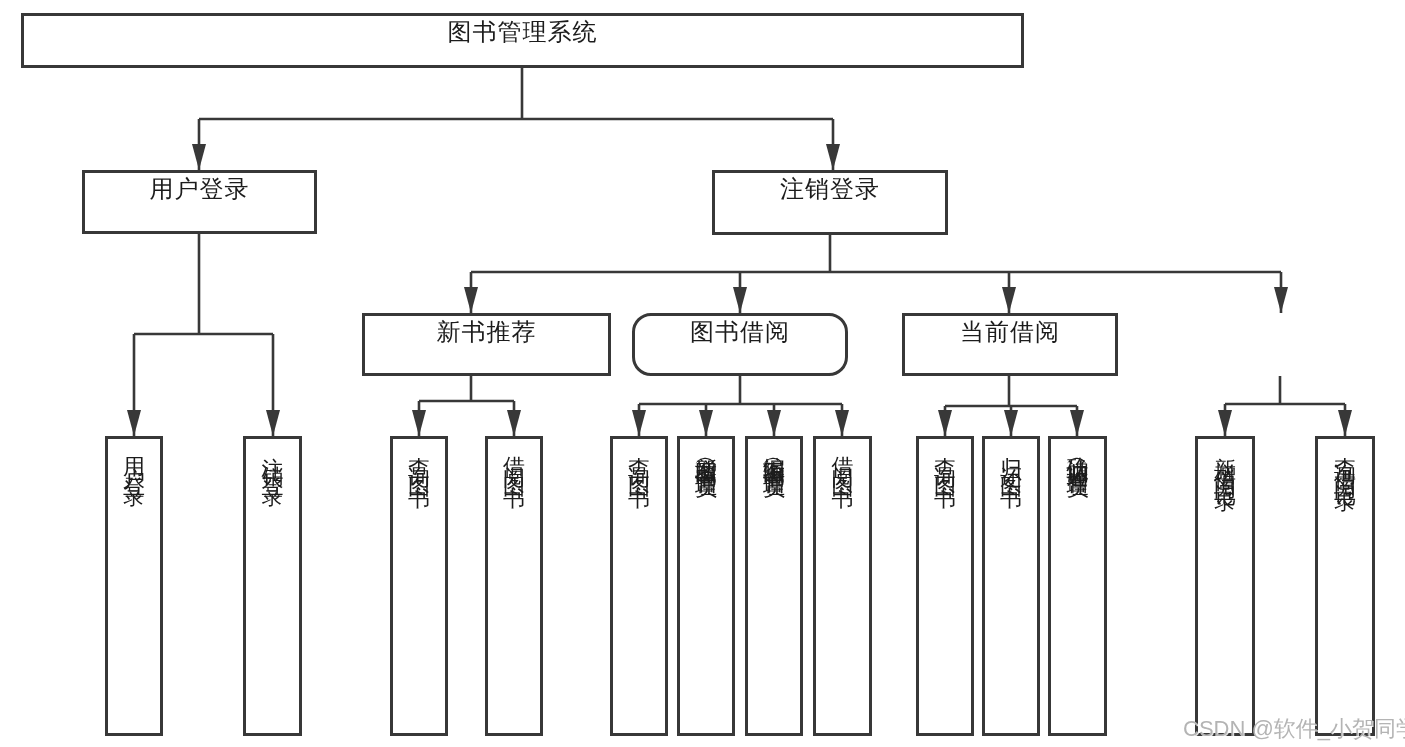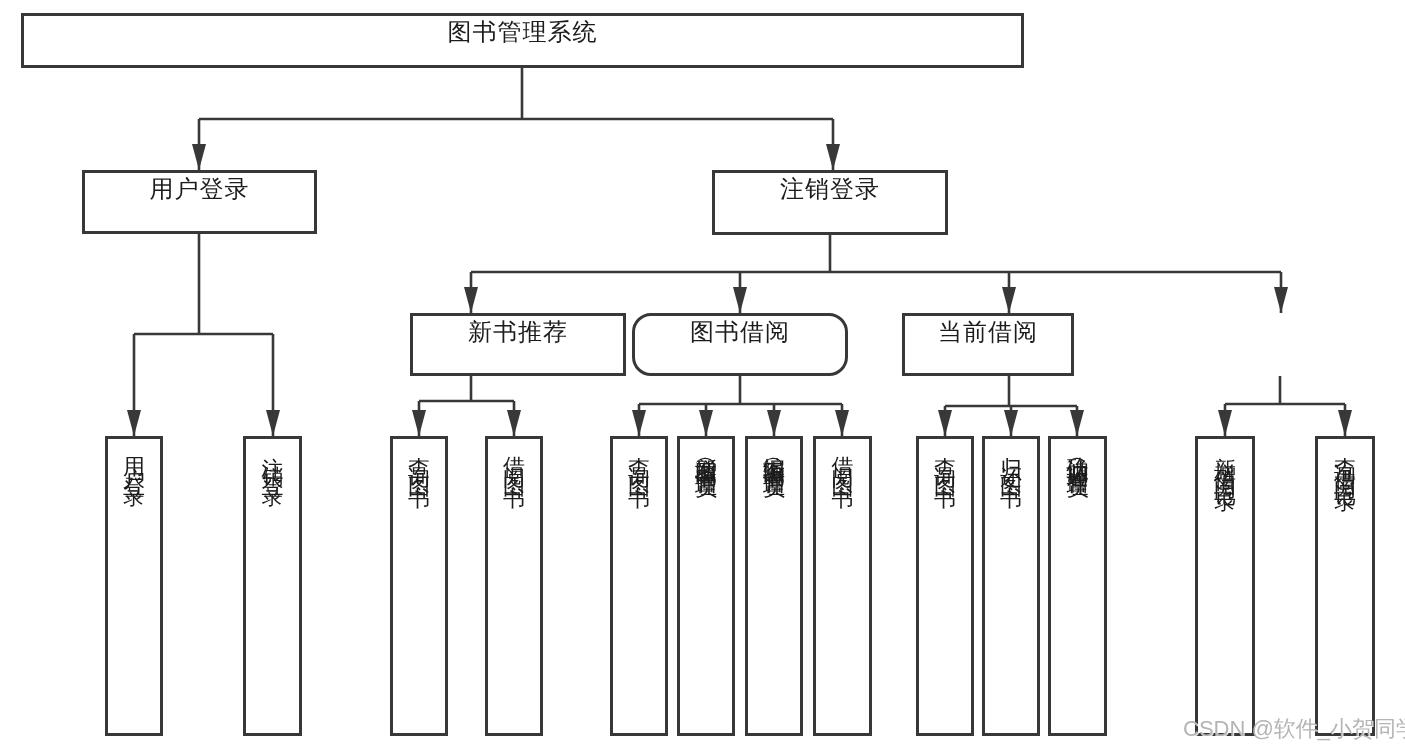--- a/index.html
+++ b/index.html
@@ -136,27 +136,27 @@
     <span>图书管理系统</span>
   </div>
 
   <div class="node h-label" style="left:82px; top:170px; width:235px; height:64px;">
     <span>用户登录</span>
   </div>
   <div class="node h-label" style="left:712px; top:170px; width:236px; height:65px;">
     <span>注销登录</span>
   </div>
 
-  <div class="node h-label" style="left:362px; top:313px; width:216px; height:63px;margin-left:48px;">
+  <div class="node h-label" style="left:362px; top:313px; width:249px; height:63px;">
     <span>新书推荐</span>
   </div>
   <div class="node h-label" style="left:632px; top:313px; width:216px; height:63px;border-radius:19px;">
     <span>图书借阅</span>
   </div>
-  <div class="node h-label" style="left:902px; top:313px; width:172px; height:63px;">
+  <div class="node h-label" style="left:902px; top:313px; width:216px; height:63px;">
     <span>当前借阅</span>
   </div>
 
   <div class="node leaf sp-wide" style="left:105px;">
     <span class="v-text">用户登录</span>
   </div>
   <div class="node leaf sp-wide" style="left:243px; width:59px;">
     <span class="v-text">注销登录</span>
   </div>
 

